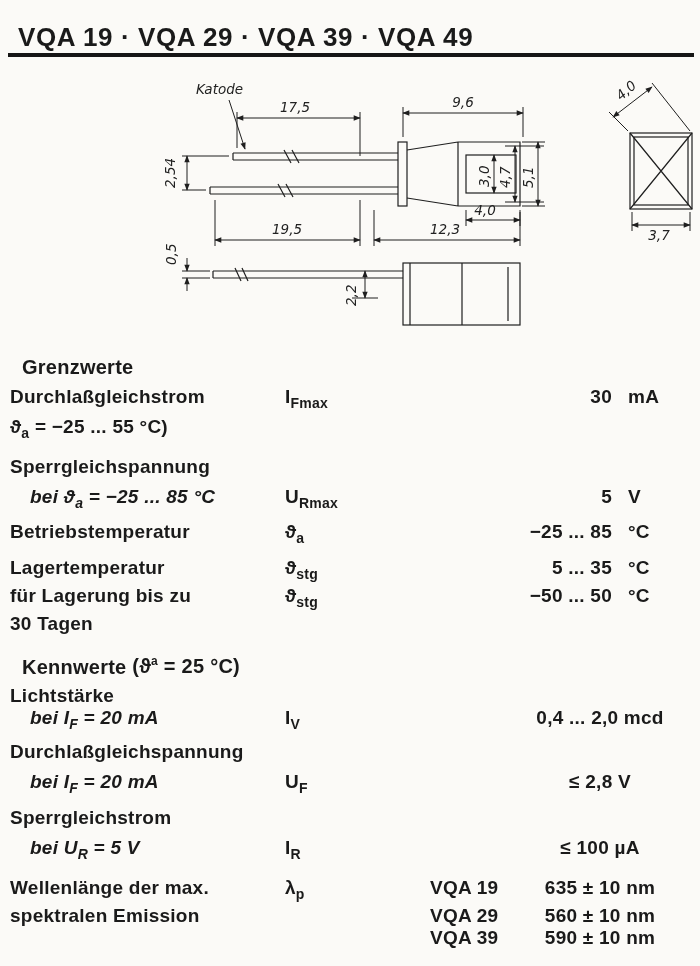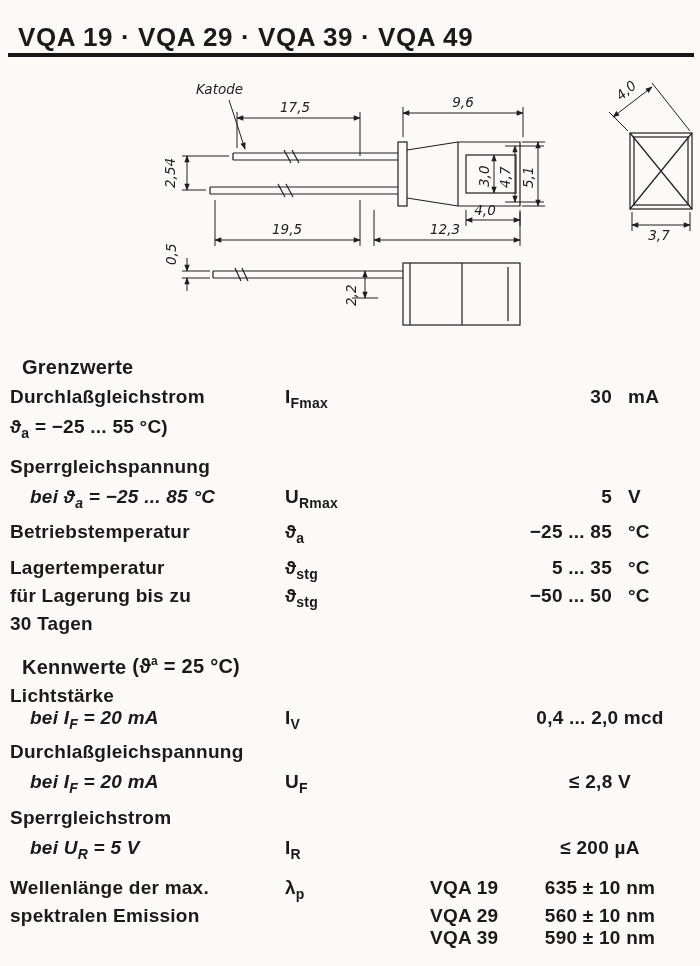--- a/index.html
+++ b/index.html
@@ -238,21 +238,21 @@
     </div>
 
     <div class="row mb8">
       <div class="c-label">Sperrgleichstrom</div>
     </div>
 
     <div class="row mb12">
       <div class="c-label ind"><span>bei U</span><sub>R</sub><span> = 5 V</span></div>
       <div class="c-sym"><span>I</span><sub>R</sub></div>
       <div class="c-var"></div>
-      <div class="c-kval">≤ 200 µA</div>
+      <div class="c-kval">≤ 100 µA</div>
     </div>
 
     <div class="row">
       <div class="c-label">Wellenlänge der max.</div>
       <div class="c-sym"><span>λ</span><sub>p</sub></div>
       <div class="c-var">VQA 19</div>
       <div class="c-kval">635 ± 10 nm</div>
     </div>
 
     <div class="row">

